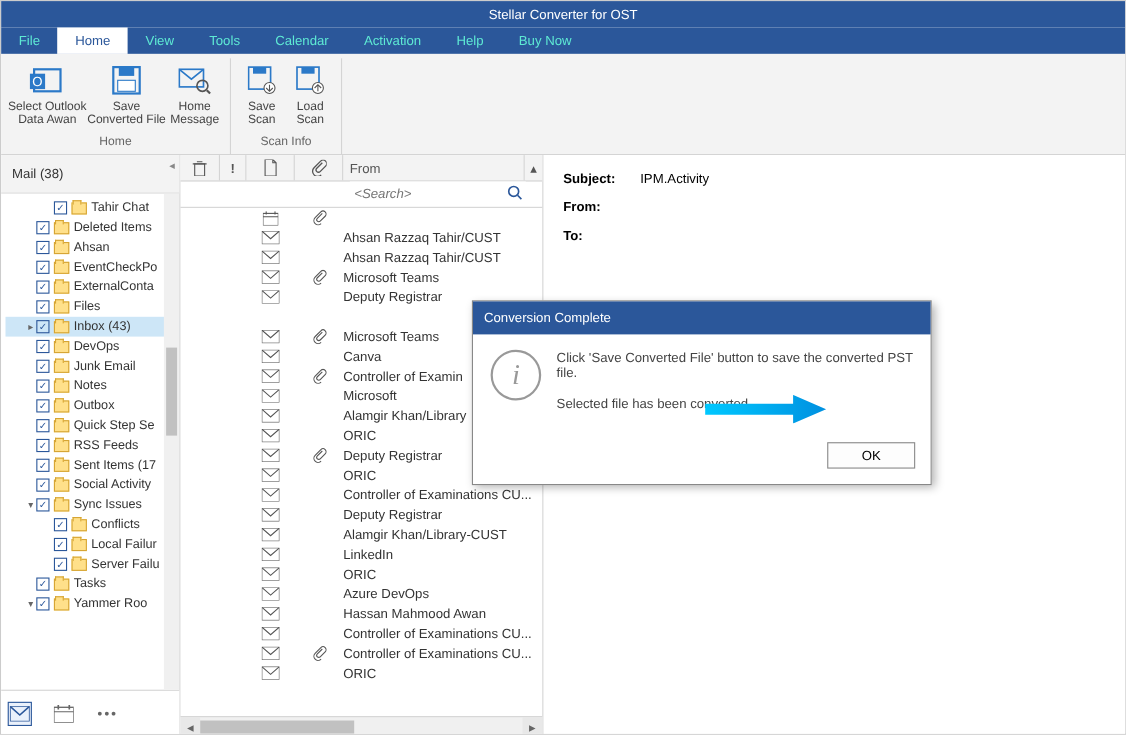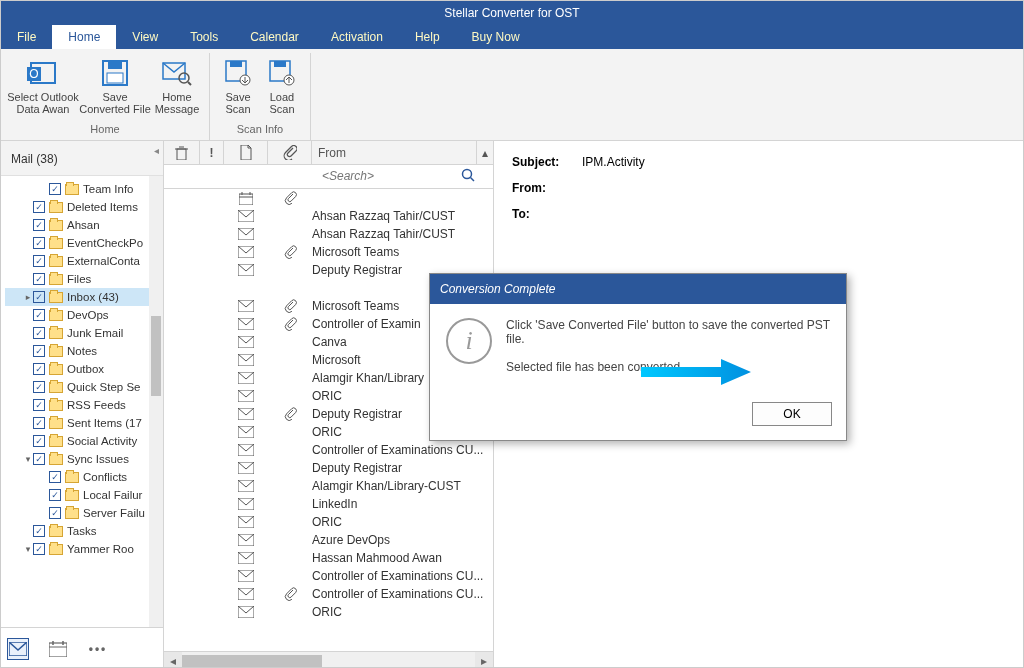--- a/index.html
+++ b/index.html
@@ -1,19 +1,19 @@
 <!DOCTYPE html>
 <html><head>
 <meta charset="utf-8">
 <style>
 *{box-sizing:border-box;margin:0;padding:0;font-family:"Segoe UI",Arial,sans-serif;font-size:12px;}
 body{width:1024px;height:668px;background:#fff;overflow:hidden;position:relative;border:1px solid #ccc;}
 .titlebar{height:24px;background:#2b579a;color:#fff;text-align:center;line-height:24px;font-size:12px;}
 .menubar{height:24px;background:#2b579a;display:flex;align-items:stretch;}
-.menubar .tab{color:#fef9c3;padding:0 16px;display:flex;align-items:center;cursor:pointer;}
+.menubar .tab{color:#5eead4;padding:0 16px;display:flex;align-items:center;cursor:pointer;}
 .menubar .tab.active{background:#fff;color:#2b579a;}
 .ribbon{height:92px;background:#f3f3f3;border-bottom:1px solid #d4d4d4;display:flex;padding:4px 0 0 0;}
 .rgroup{display:flex;flex-direction:column;align-items:center;border-right:1px solid #d4d4d4;padding:0 6px;}
 .rbuttons{display:flex;}
 .rbtn{display:flex;flex-direction:column;align-items:center;justify-content:flex-start;width:52px;height:70px;padding-top:4px;cursor:pointer;}
 .rbtn.wide{width:72px;}
 .ricon{width:32px;height:32px;display:flex;align-items:center;justify-content:center;}
 .rlabel{font-size:11px;text-align:center;line-height:12px;margin-top:2px;color:#444;}
 .rgtitle{font-size:11px;color:#666;}
 .mainarea{display:flex;height:calc(668px - 24px - 24px - 92px);}
@@ -49,21 +49,21 @@
 .mrow .c-att{width:44px;display:flex;justify-content:center;color:#555;}
 .mrow .c-from{flex:1;font-size:12px;color:#333;white-space:nowrap;overflow:hidden;}
 .listhscroll{height:18px;background:#f0f0f0;border-top:1px solid #d4d4d4;position:relative;}
 .hsthumb{position:absolute;left:18px;top:3px;height:12px;width:140px;background:#c1c1c1;}
 .hsbtn{position:absolute;top:0;width:18px;height:18px;display:flex;align-items:center;justify-content:center;color:#666;background:#e8e8e8;cursor:pointer;}
 .readpanel{flex:1;padding:14px 18px;background:#fff;}
 .rp-row{display:flex;margin-bottom:12px;}
 .rp-label{width:70px;font-weight:bold;font-size:12px;}
 .rp-val{font-size:12px;}
 .dialog{position:absolute;left:428px;top:272px;width:418px;background:#fff;border:1px solid #888;box-shadow:3px 3px 8px rgba(0,0,0,0.3);}
-.dlg-title{height:26px;background:#2b579a;color:#fff;padding:15px 10px;display:flex;align-items:center;font-size:12px;font-style:italic;}
+.dlg-title{height:26px;background:#2b579a;color:#fff;padding:15px 10px;display:flex;align-items:center;font-size:12px;}
 .dlg-body{padding:14px 16px 14px 16px;display:flex;gap:14px;}
 .dlg-icon{width:46px;height:46px;border:2px solid #999;border-radius:50%;display:flex;align-items:center;justify-content:center;color:#999;font-size:26px;font-family:Georgia,serif;font-style:italic;flex-shrink:0;}
 .dlg-text p{font-size:12px;color:#444;margin-bottom:14px;}
 .dlg-footer{padding:0 14px 14px 0;display:flex;justify-content:flex-end;position:relative;}
 .dlg-ok{width:80px;height:24px;border:1px solid #888;background:#fdfdfd;cursor:pointer;font-size:12px;}
 .arrow{position:absolute;left:640px;top:358px;width:110px;height:26px;pointer-events:none;}
 svg{display:block;}
 </style>
 </head>
 <body>
@@ -157,21 +157,21 @@
     <div class="navheader">
       <span>Mail (38)</span>
       <span class="collapse-dot">◂</span>
     </div>
     <div class="tree">
       <div class="tree-inner" id="tree-inner">
           <div class="ti depth2">
             <span class="exp"></span>
             <span class="chk">✓</span>
             <span class="fld"></span>
-            <span class="lab">Team Info</span>
+            <span class="lab">Tahir Chat</span>
           </div>
           <div class="ti">
             <span class="exp"></span>
             <span class="chk">✓</span>
             <span class="fld"></span>
             <span class="lab">Deleted Items</span>
           </div>
           <div class="ti">
             <span class="exp"></span>
             <span class="chk">✓</span>
@@ -440,38 +440,38 @@
         </div>
         <div class="mrow">
           <div class="c-del"></div>
           <div class="c-imp"></div>
           <div class="c-ico">
             <svg width="16" height="12">
               <rect x="0" y="0" width="16" height="12" fill="none" stroke="#555" stroke-width="1"></rect>
               <path d="M0 0 L8 7 L16 0" fill="none" stroke="#555"></path>
             </svg>
           </div>
+          <div class="c-att"></div>
+          <div class="c-from">Canva</div>
+        </div>
+        <div class="mrow">
+          <div class="c-del"></div>
+          <div class="c-imp"></div>
+          <div class="c-ico">
+            <svg width="16" height="12">
+              <rect x="0" y="0" width="16" height="12" fill="none" stroke="#555" stroke-width="1"></rect>
+              <path d="M0 0 L8 7 L16 0" fill="none" stroke="#555"></path>
+            </svg>
+          </div>
           <div class="c-att">
             <svg width="13" height="14">
               <path d="M9 3 l-4.5 4.5 a1.8 1.8 0 0 0 2.6 2.6 l4.5 -4.5 a2.7 2.7 0 0 0 -3.9 -3.9 l-5.2 5.2 a3.8 3.8 0 0 0 5.4 5.4" fill="none" stroke="#555" stroke-width="1"></path>
             </svg>
           </div>
           <div class="c-from">Controller of Examin</div>
-        </div>
-        <div class="mrow">
-          <div class="c-del"></div>
-          <div class="c-imp"></div>
-          <div class="c-ico">
-            <svg width="16" height="12">
-              <rect x="0" y="0" width="16" height="12" fill="none" stroke="#555" stroke-width="1"></rect>
-              <path d="M0 0 L8 7 L16 0" fill="none" stroke="#555"></path>
-            </svg>
-          </div>
-          <div class="c-att"></div>
-          <div class="c-from">Canva</div>
         </div>
         <div class="mrow">
           <div class="c-del"></div>
           <div class="c-imp"></div>
           <div class="c-ico">
             <svg width="16" height="12">
               <rect x="0" y="0" width="16" height="12" fill="none" stroke="#555" stroke-width="1"></rect>
               <path d="M0 0 L8 7 L16 0" fill="none" stroke="#555"></path>
             </svg>
           </div>

